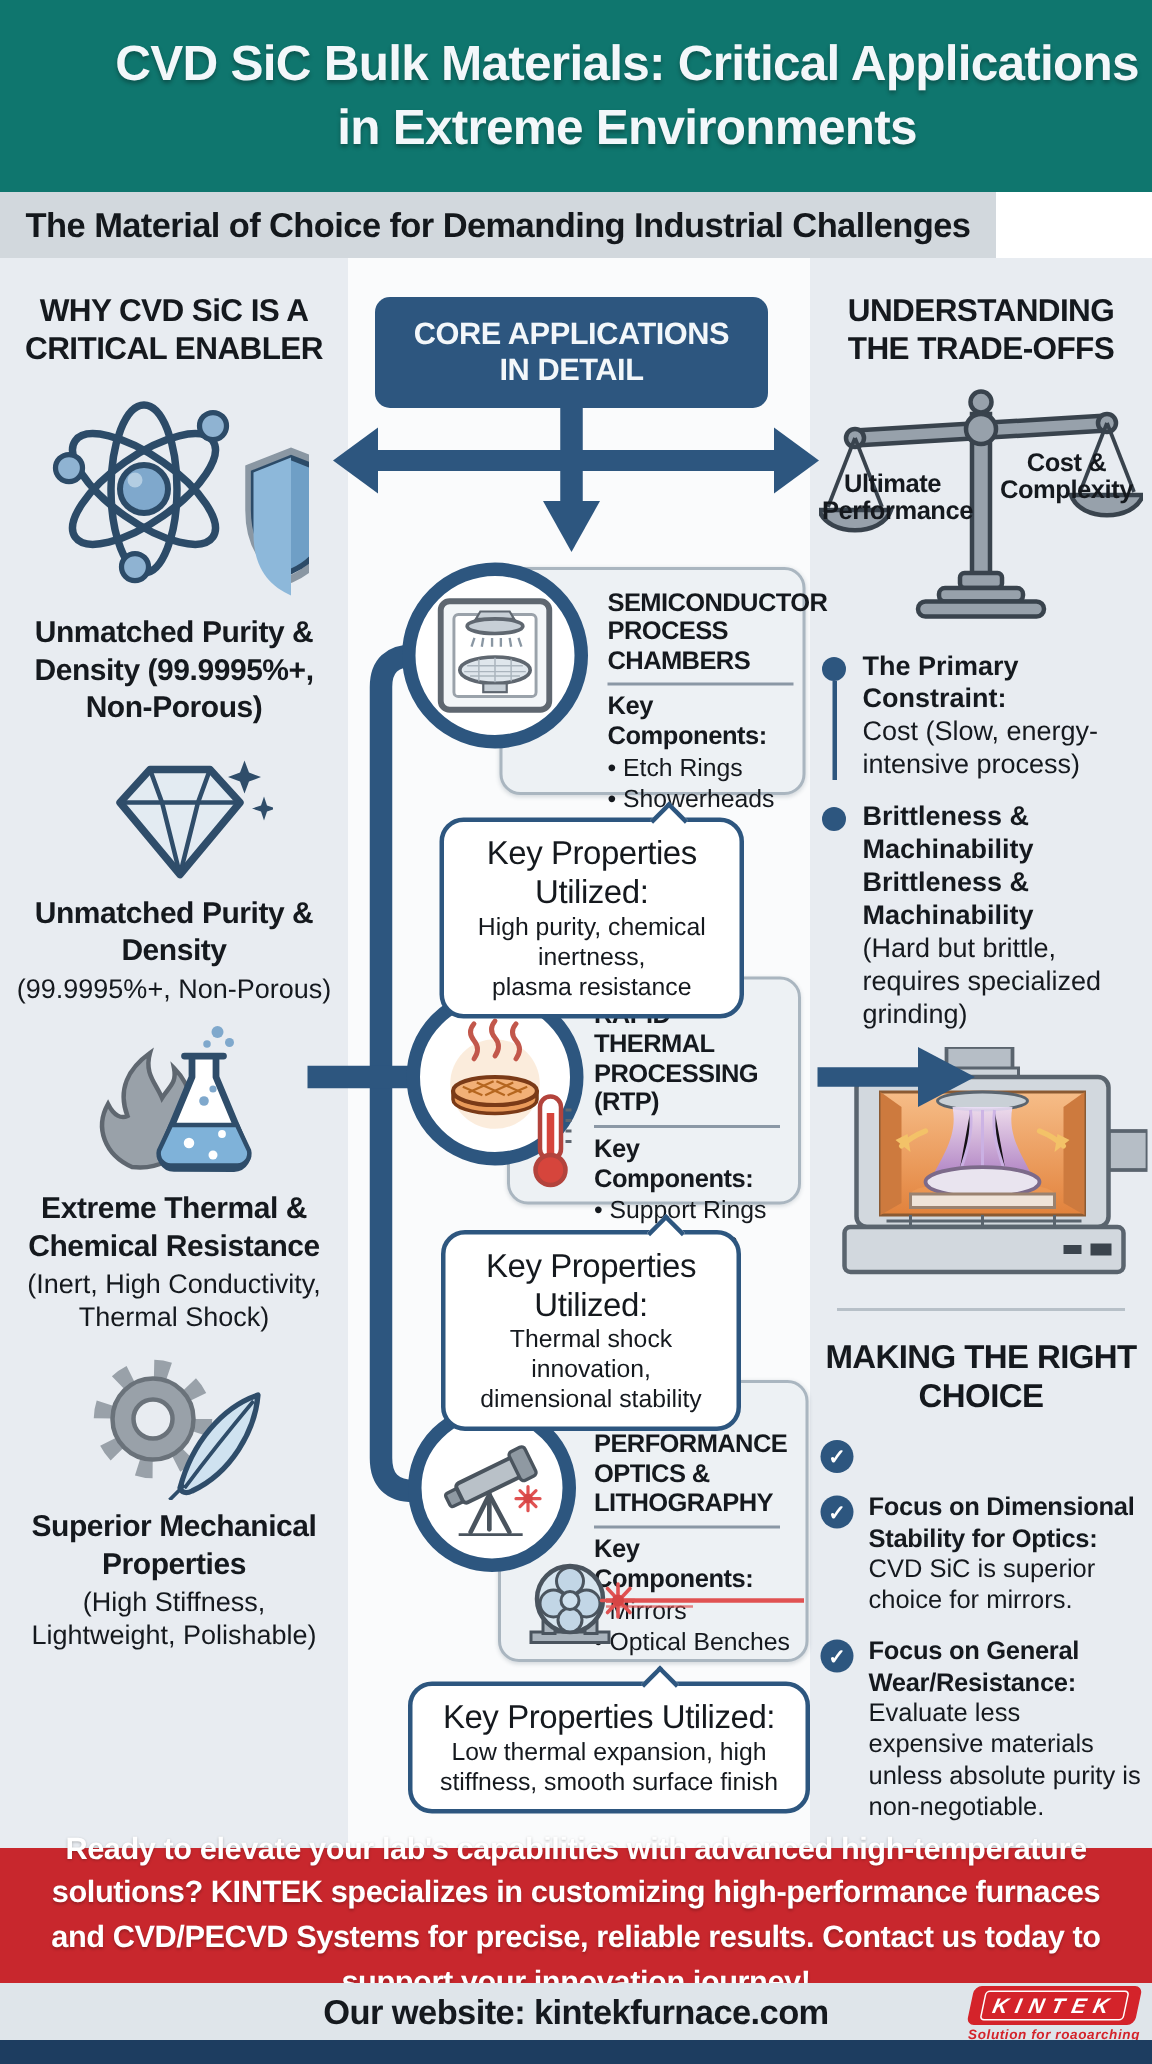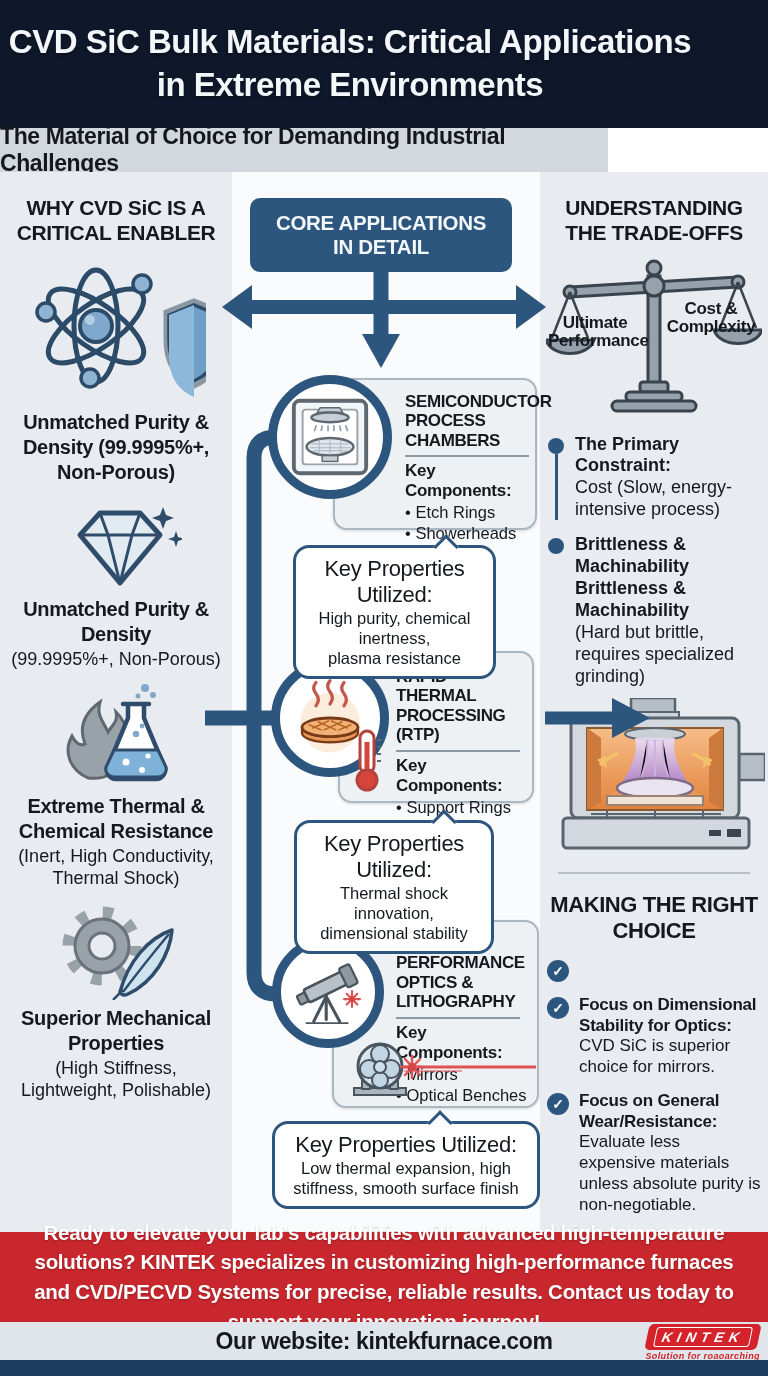--- a/index.html
+++ b/index.html
@@ -1,24 +1,24 @@
 <!DOCTYPE html>
 <html><head>
 <meta charset="utf-8">
 <style>
   html,body{margin:0;padding:0;}
   body{font-family:"Liberation Sans",sans-serif;color:#15191e;}
   .page{position:relative;width:768px;height:1376px;background:#fff;overflow:hidden;}
 
   
-  .hdr{position:absolute;left:0;top:0;width:768px;height:128px;background:#0f172a;
-       display:flex;align-items:center;justify-content:flex-start;}
+  .hdr{position:absolute;left:0;top:0;width:768px;height:128px;background:#0f766e;
+       display:flex;align-items:center;justify-content:flex-end;}
   .hdr .title{color:#f3f7fa;font-weight:bold;font-size:33px;line-height:1.3;text-align:center;
        letter-spacing:-0.5px;max-width:700px;text-shadow:0 2px 3px rgba(0,0,0,.30);}
-  .subbar{position:absolute;left:0;top:128px;width:608px;height:44px;background:#d2d8dd;
+  .subbar{position:absolute;left:0;top:128px;width:664px;height:44px;background:#d2d8dd;
        display:flex;align-items:center;justify-content:center;}
   .subbar .sub{font-weight:bold;font-size:23px;letter-spacing:-0.4px;color:#14181c;}
 
   
   .main{position:absolute;left:0;top:172px;width:768px;height:1060px;}
   .bg-left{position:absolute;left:0;top:0;width:232px;height:1060px;background:#e8ecf1;}
   .bg-mid{position:absolute;left:232px;top:0;width:308px;height:1060px;background:#fafbfc;}
   .bg-right{position:absolute;left:540px;top:0;width:228px;height:1060px;background:#e8ecf1;}
 
   

